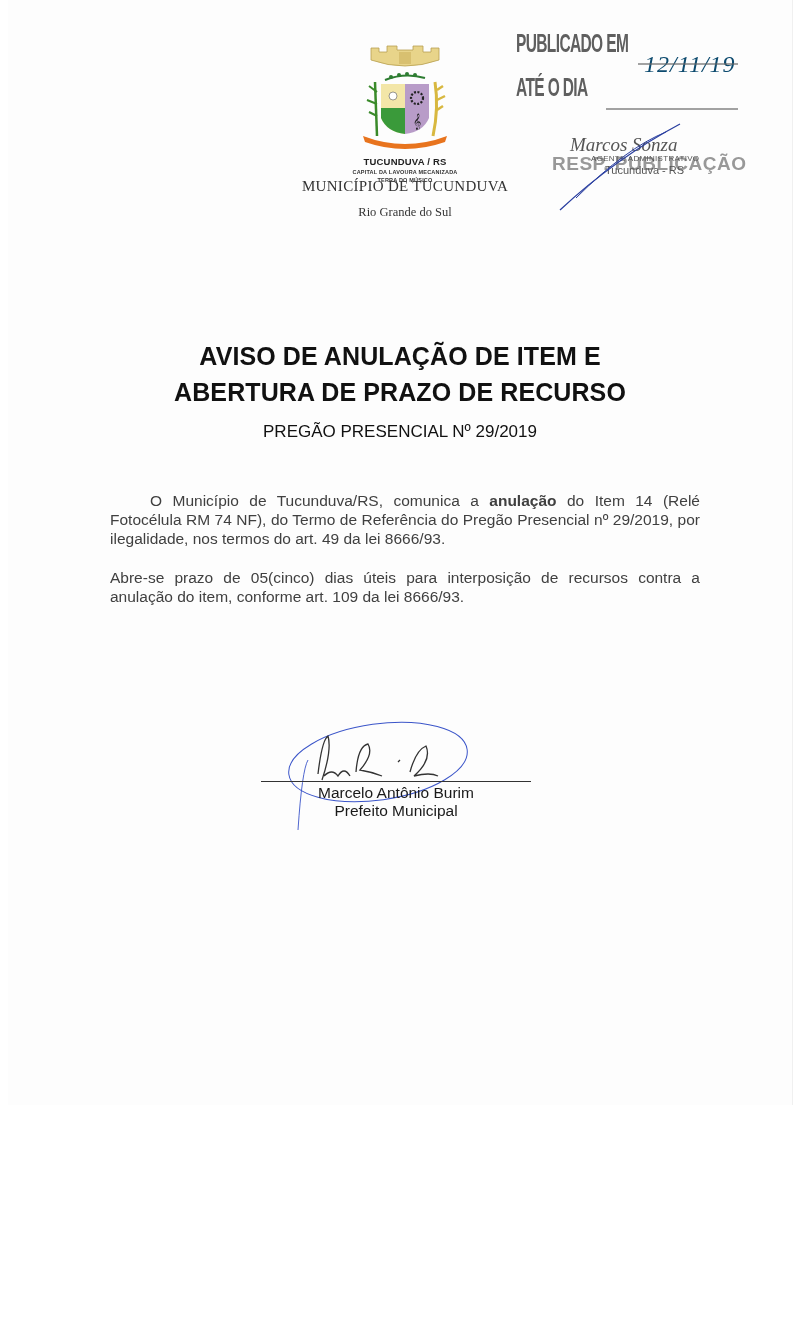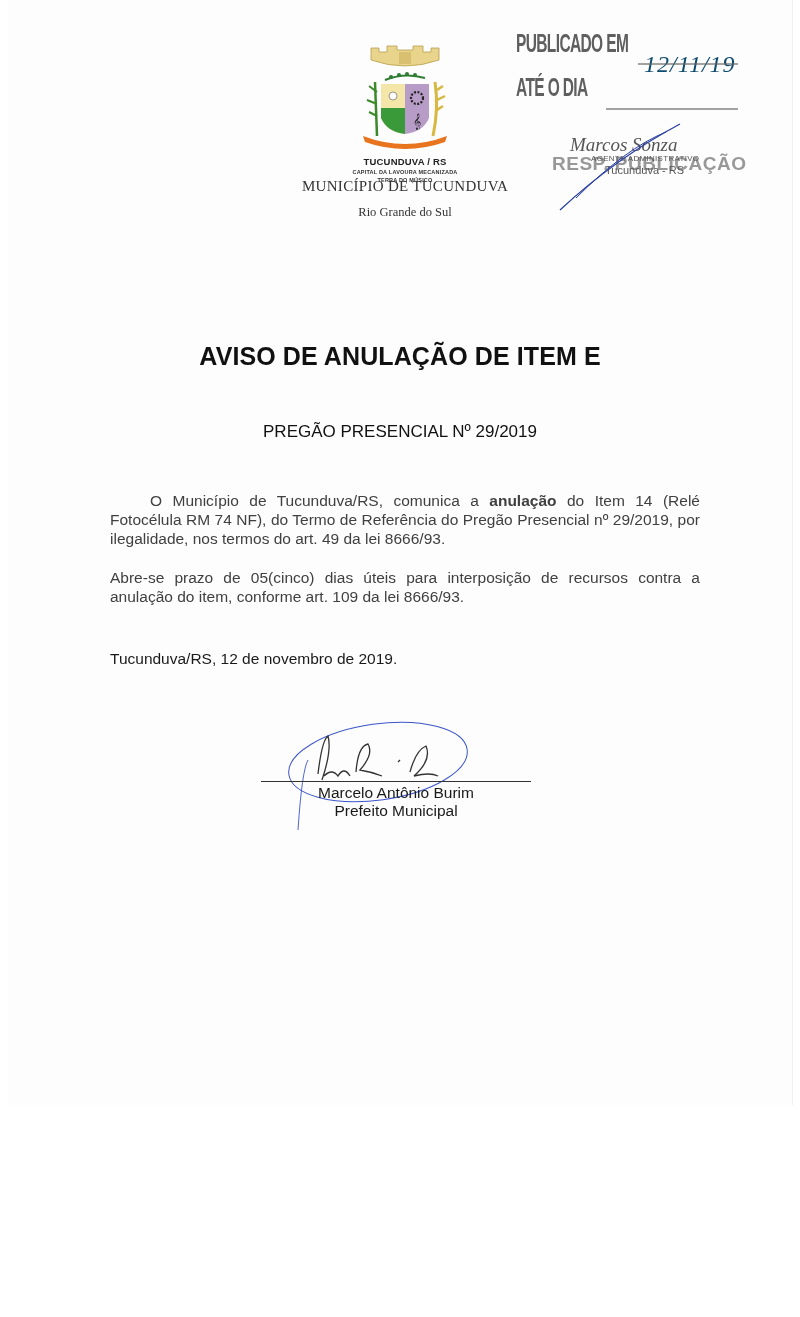--- a/index.html
+++ b/index.html
@@ -93,25 +93,25 @@
   <div class="abs stamp-resp">RESP. PUBLICAÇÃO</div>
   <div class="abs stamp-signer">Marcos Sonza</div>
   <div class="abs stamp-role">AGENTE ADMINISTRATIVO</div>
   <div class="abs stamp-city">Tucunduva - RS</div>
   <svg class="abs" style="left:548px;top:118px;width:130px;height:96px;" viewBox="0 0 130 96">
     <path d="M4 92 Q60 40 124 6" stroke="#2a3fa0" stroke-width="1.3" fill="none"></path>
     <path d="M20 80 Q70 30 110 14" stroke="#2a3fa0" stroke-width="1" fill="none"></path>
   </svg>
 
   <div class="abs title1">AVISO DE ANULAÇÃO DE ITEM E</div>
+  <div class="abs title2">ABERTURA DE PRAZO DE RECURSO</div>
   <div class="abs subtitle">PREGÃO PRESENCIAL Nº 29/2019</div>
 
   <div class="abs para para1"><span class="indent"></span><span>O Município de Tucunduva/RS, comunica a </span><b>anulação</b><span> do Item 14 (Relé Fotocélula RM 74 NF), do Termo de Referência do Pregão Presencial nº 29/2019, por ilegalidade, nos termos do art. 49 da lei 8666/93.</span></div>
   <div class="abs para para2">Abre-se prazo de 05(cinco) dias úteis para interposição de recursos contra a anulação do item, conforme art. 109 da lei 8666/93.</div>
-  <div class="abs date">Tucunduva/RS, 12 de novembro de 2019.</div>
 
   <svg class="abs sig-svg" viewBox="0 0 200 130">
     <ellipse cx="100" cy="52" rx="90" ry="38" transform="rotate(-8 100 52)" fill="none" stroke="#3b55c9" stroke-width="1"></ellipse>
     <path d="M30 50 Q24 60 20 120" stroke="#3b55c9" stroke-width="0.9" fill="none"></path>
     <path d="M40 64 Q44 30 50 26 Q54 40 44 70 M46 66 Q54 58 60 66 Q66 56 72 66 M78 62 Q80 36 90 34 Q96 44 82 60 Q94 62 104 66 M120 52 L122 50 M132 62 Q138 40 148 36 Q154 50 136 66 Q152 62 160 66" stroke="#333" stroke-width="1.3" fill="none"></path>
   </svg>
   <div class="abs sig-rule"></div>
   <div class="abs sig-name">Marcelo Antônio Burim</div>
   <div class="abs sig-role">Prefeito Municipal</div>
 

